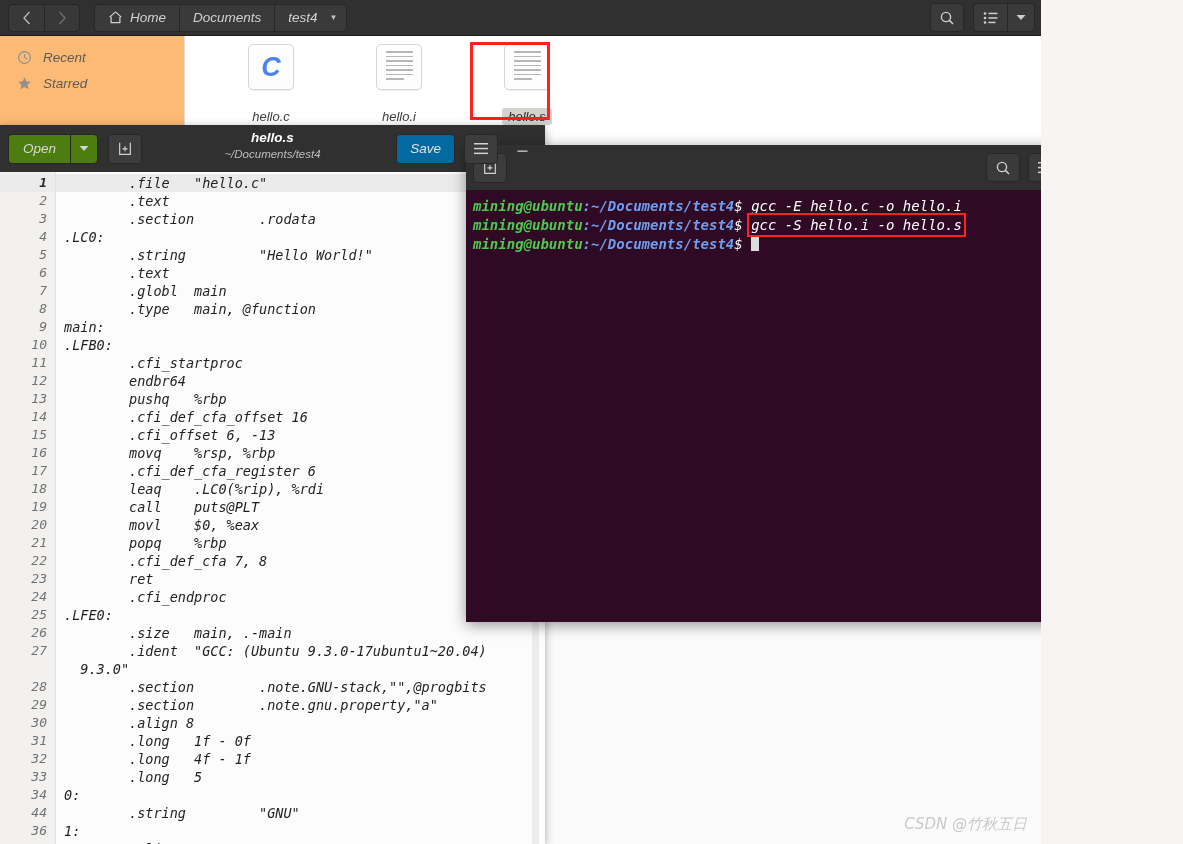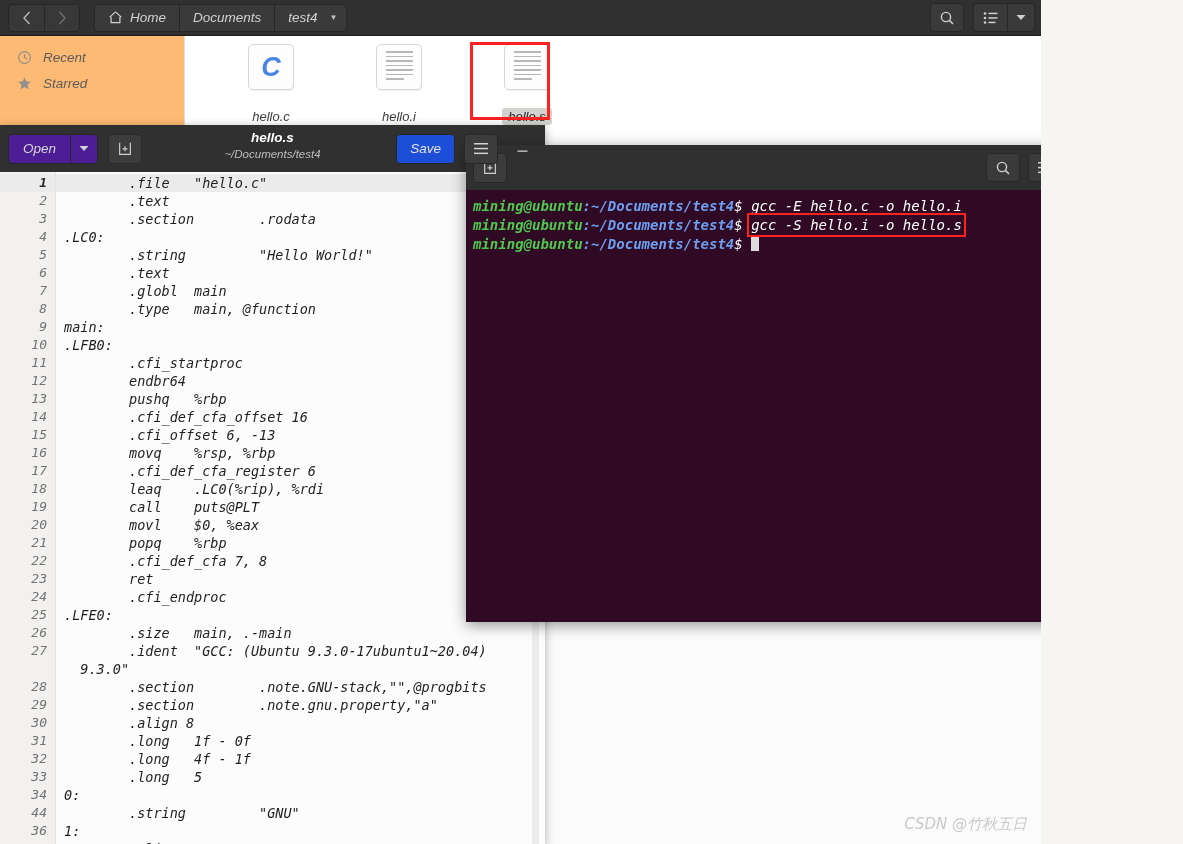--- a/index.html
+++ b/index.html
@@ -67,31 +67,31 @@
   .file-label { margin-top: 18px; font-size: 13px; color: #3d3d3d; padding: 1px 6px; border-radius: 3px; }
   .file-label.sel { background: #d4d2cf; color: #2b2b2b; }
   .annot-box { position: absolute; border: 3px solid #ff2020; pointer-events: none; }
 
   
   .gedit { position: absolute; left: 0; top: 125px; width: 545px; height: 719px;
            background: #fcfcfc; box-shadow: 0 2px 9px rgba(0,0,0,.33); }
   .ged-header { height: 47px; background: #303030; display: flex; align-items: center; padding: 0 8px;
                 border-radius: 0; position: relative; }
   .ged-open { display: flex; }
-  .ged-open .ob { height: 30px; background: #4c1d95; border: 1px solid #272727; display: flex; align-items: center;
+  .ged-open .ob { height: 30px; background: #4d7c0f; border: 1px solid #272727; display: flex; align-items: center;
                   justify-content: center; color: #d8d8d8; font-size: 13.5px; }
   .ged-open .ob.main { padding: 0 14px; border-radius: 4px 0 0 4px; border-right: none; }
   .ged-open .ob.arrow { width: 28px; border-radius: 0 4px 4px 0; font-size: 9px; }
   .ged-newtab { width: 34px; height: 30px; margin-left: 10px; background: #3c3c3c; border: 1px solid #272727;
                 border-radius: 4px; display: flex; align-items: center; justify-content: center; color: #d2d2d2; }
   .ged-title { position: absolute; left: 0; right: 0; top: 4px; text-align: center; pointer-events: none; }
   .ged-title .t1 { color: #ffffff; font-size: 13.5px; font-weight: bold; line-height: 18px; }
   .ged-title .t2 { color: #bdbdbd; font-size: 11.5px; line-height: 14px; }
   .ged-right { margin-left: auto; display: flex; align-items: center; gap: 9px; z-index: 2; }
-  .ged-save { height: 30px; padding: 0 13px; background: #1d4ed8; border: 1px solid #272727; border-radius: 4px;
+  .ged-save { height: 30px; padding: 0 13px; background: #0369a1; border: 1px solid #272727; border-radius: 4px;
               display: flex; align-items: center; color: #e2e2e2; font-size: 13.5px; }
   .ged-menu { width: 34px; height: 30px; background: #3c3c3c; border: 1px solid #272727; border-radius: 4px;
               display: flex; align-items: center; justify-content: center; color: #d2d2d2; }
   .ged-min { width: 30px; height: 30px; display: flex; align-items: center; justify-content: center; color: #cfcfcf; }
 
   .ged-body { position: relative; height: 672px; background: #fcfcfc; overflow: hidden; display: flex; }
   .gutter { width: 56px; background: #f2f1f0; border-right: 1px solid #e4e2e0; padding-top: 2px; flex: 0 0 56px; }
   .gnum { height: 18px; line-height: 18px; text-align: right; padding-right: 8px;
           font-family: "DejaVu Sans Mono", monospace; font-size: 13px; color: #727272; }
   .gnum.cur { color: #2a2a2a; font-weight: bold; background: #ebebeb; }

